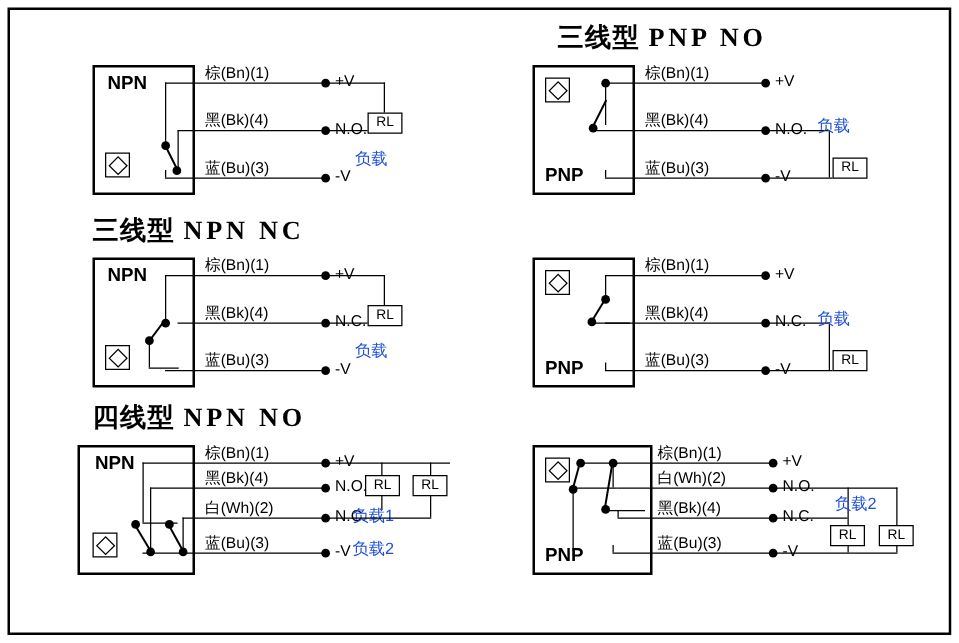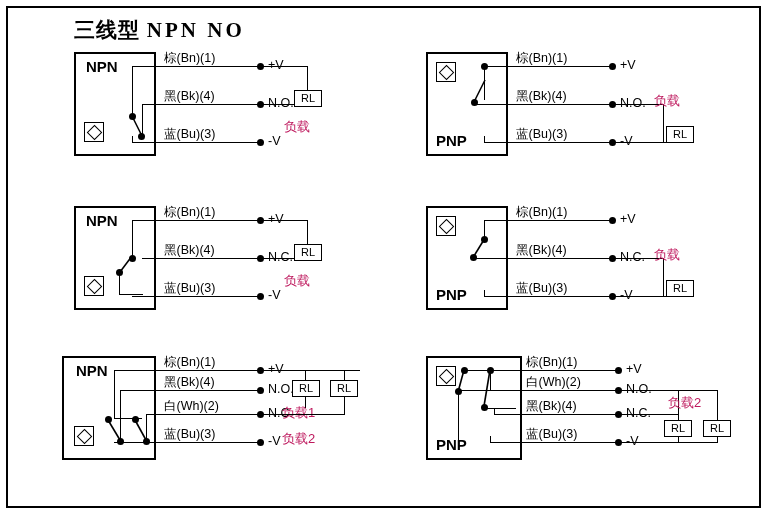--- a/index.html
+++ b/index.html
@@ -102,21 +102,21 @@
     position: absolute;
     font-size: 12.5px;
     font-family: "Liberation Sans", sans-serif;
     color: #000;
     white-space: nowrap;
   }
   .lbl-cn {
     position: absolute;
     font-size: 13px;
     font-family: "Liberation Sans", sans-serif;
-    color: #be185d;
+    color: #1d4ed8;
     white-space: nowrap;
   }
   .rl {
     position: absolute;
     width: 28px;
     height: 17px;
     border: 1.5px solid #000;
     box-sizing: border-box;
     font-size: 11px;
     text-align: center;
@@ -129,24 +129,20 @@
     position: absolute;
   }
 </style>
 </head>
 <body>
 
 <div id="page">
   <div class="frame"></div>
 
   <div class="panel" style="left:14px; top:14px;">
-    <div class="title">
-      <span>三线型</span>
-      <span class="lat">NPN NO</span>
-    </div>
 
     <div class="body-box" style="left:60px; top:38px; width:82px; height:104px;"></div>
     <div class="body-label" style="left:72px; top:44px;">NPN</div>
     <div class="diamond" style="left:70px; top:108px;"></div>
 
     <div class="wire-v" style="left:118px; top:52px; height:50px;"></div>
     <div class="sw" style="left:108px; top:100px; width:24px; height:26px;">
       <svg width="24" height="26" viewBox="0 0 24 26">
           <line x1="10" y1="2" x2="20" y2="22" stroke="#000" stroke-width="1.6"></line>
         </svg>
@@ -173,20 +169,24 @@
     <div class="lbl" style="left:254px; top:120px;">-V</div>
 
     <div class="wire-h" style="left:246px; top:52px; width:48px;"></div>
     <div class="wire-v" style="left:293px; top:52px; height:38px;"></div>
     <div class="rl" style="left:280px; top:76px;">RL</div>
     <div class="wire-h" style="left:246px; top:90px; width:34px;"></div>
     <div class="lbl-cn" style="left:270px; top:104px;">负载</div>
   </div>
 
   <div class="panel" style="left:386px; top:14px;">
+    <div class="title">
+      <span>三线型</span>
+      <span class="lat">PNP NO</span>
+    </div>
     <div class="body-box" style="left:40px; top:38px; width:82px; height:104px;"></div>
     <div class="diamond" style="left:50px; top:48px;"></div>
     <div class="body-label" style="left:50px; top:118px;">PNP</div>
 
     <div class="wire-v" style="left:98px; top:52px; height:34px;"></div>
     <div class="sw" style="left:86px; top:62px; width:26px; height:30px;">
       <svg width="26" height="30" viewBox="0 0 26 30">
           <line x1="2" y1="26" x2="13" y2="4" stroke="#000" stroke-width="1.6"></line>
         </svg>
     </div>
@@ -211,20 +211,24 @@
     <div class="lbl" style="left:234px; top:120px;">-V</div>
 
     <div class="wire-h" style="left:226px; top:90px; width:52px;"></div>
     <div class="wire-v" style="left:277px; top:90px; height:38px;"></div>
     <div class="rl" style="left:280px; top:112px;">RL</div>
     <div class="wire-h" style="left:226px; top:128px; width:54px;"></div>
     <div class="lbl-cn" style="left:268px; top:78px;">负载</div>
   </div>
 
   <div class="panel" style="left:14px; top:168px;">
+    <div class="title">
+      <span>三线型</span>
+      <span class="lat">NPN NC</span>
+    </div>
     <div class="body-box" style="left:60px; top:38px; width:82px; height:104px;"></div>
     <div class="body-label" style="left:72px; top:44px;">NPN</div>
     <div class="diamond" style="left:70px; top:108px;"></div>
 
     <div class="wire-v" style="left:118px; top:52px; height:38px;"></div>
     <div class="sw" style="left:104px; top:84px; width:26px; height:26px;">
       <svg width="26" height="26" viewBox="0 0 26 26">
           <line x1="14" y1="4" x2="2" y2="20" stroke="#000" stroke-width="1.6"></line>
         </svg>
     </div>
@@ -289,20 +293,24 @@
     <div class="lbl" style="left:234px; top:120px;">-V</div>
 
     <div class="wire-h" style="left:226px; top:90px; width:52px;"></div>
     <div class="wire-v" style="left:277px; top:90px; height:38px;"></div>
     <div class="rl" style="left:280px; top:112px;">RL</div>
     <div class="wire-h" style="left:226px; top:128px; width:54px;"></div>
     <div class="lbl-cn" style="left:268px; top:78px;">负载</div>
   </div>
 
   <div class="panel" style="left:14px; top:318px;">
+    <div class="title">
+      <span>四线型</span>
+      <span class="lat">NPN NO</span>
+    </div>
     <div class="body-box" style="left:48px; top:38px; width:94px; height:104px;"></div>
     <div class="body-label" style="left:62px; top:44px;">NPN</div>
     <div class="diamond" style="left:60px; top:108px;"></div>
 
     <div class="wire-v" style="left:100px; top:52px; height:48px;"></div>
     <div class="wire-h" style="left:100px; top:100px; width:28px;"></div>
     <div class="sw" style="left:92px; top:98px; width:24px; height:28px;">
       <svg width="24" height="28" viewBox="0 0 24 28">
           <line x1="2" y1="4" x2="14" y2="24" stroke="#000" stroke-width="1.6"></line>
         </svg>

